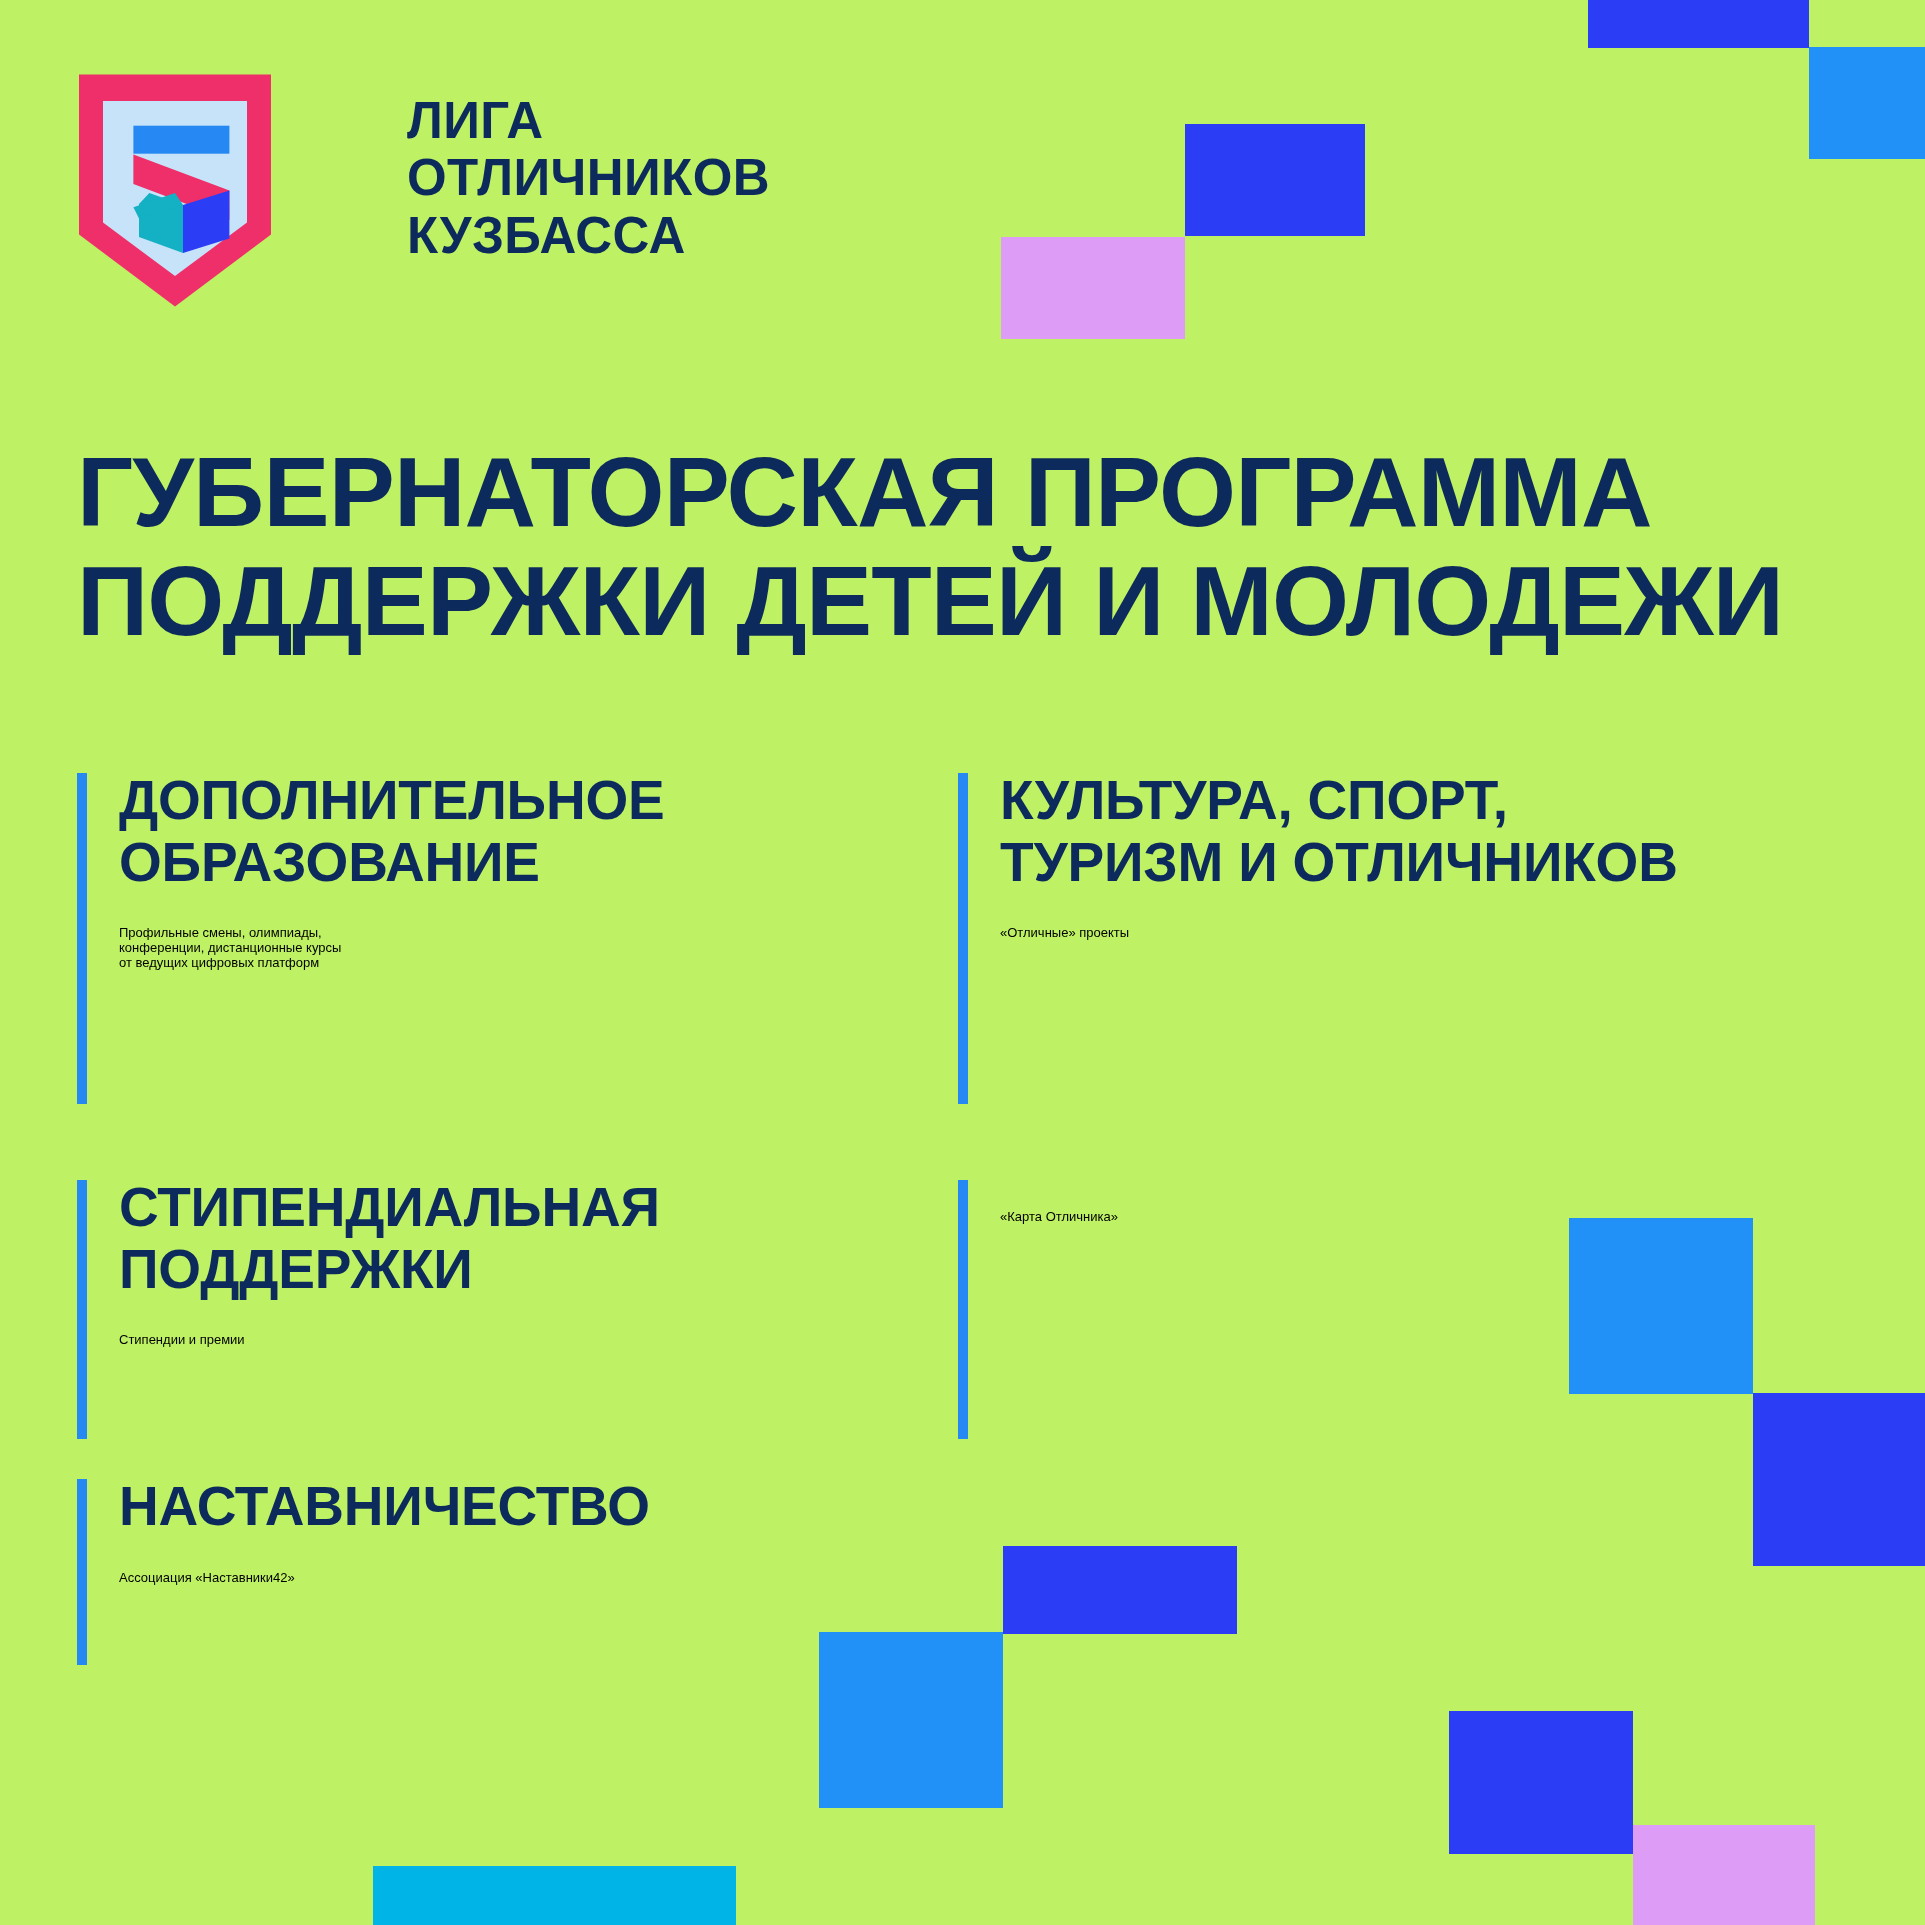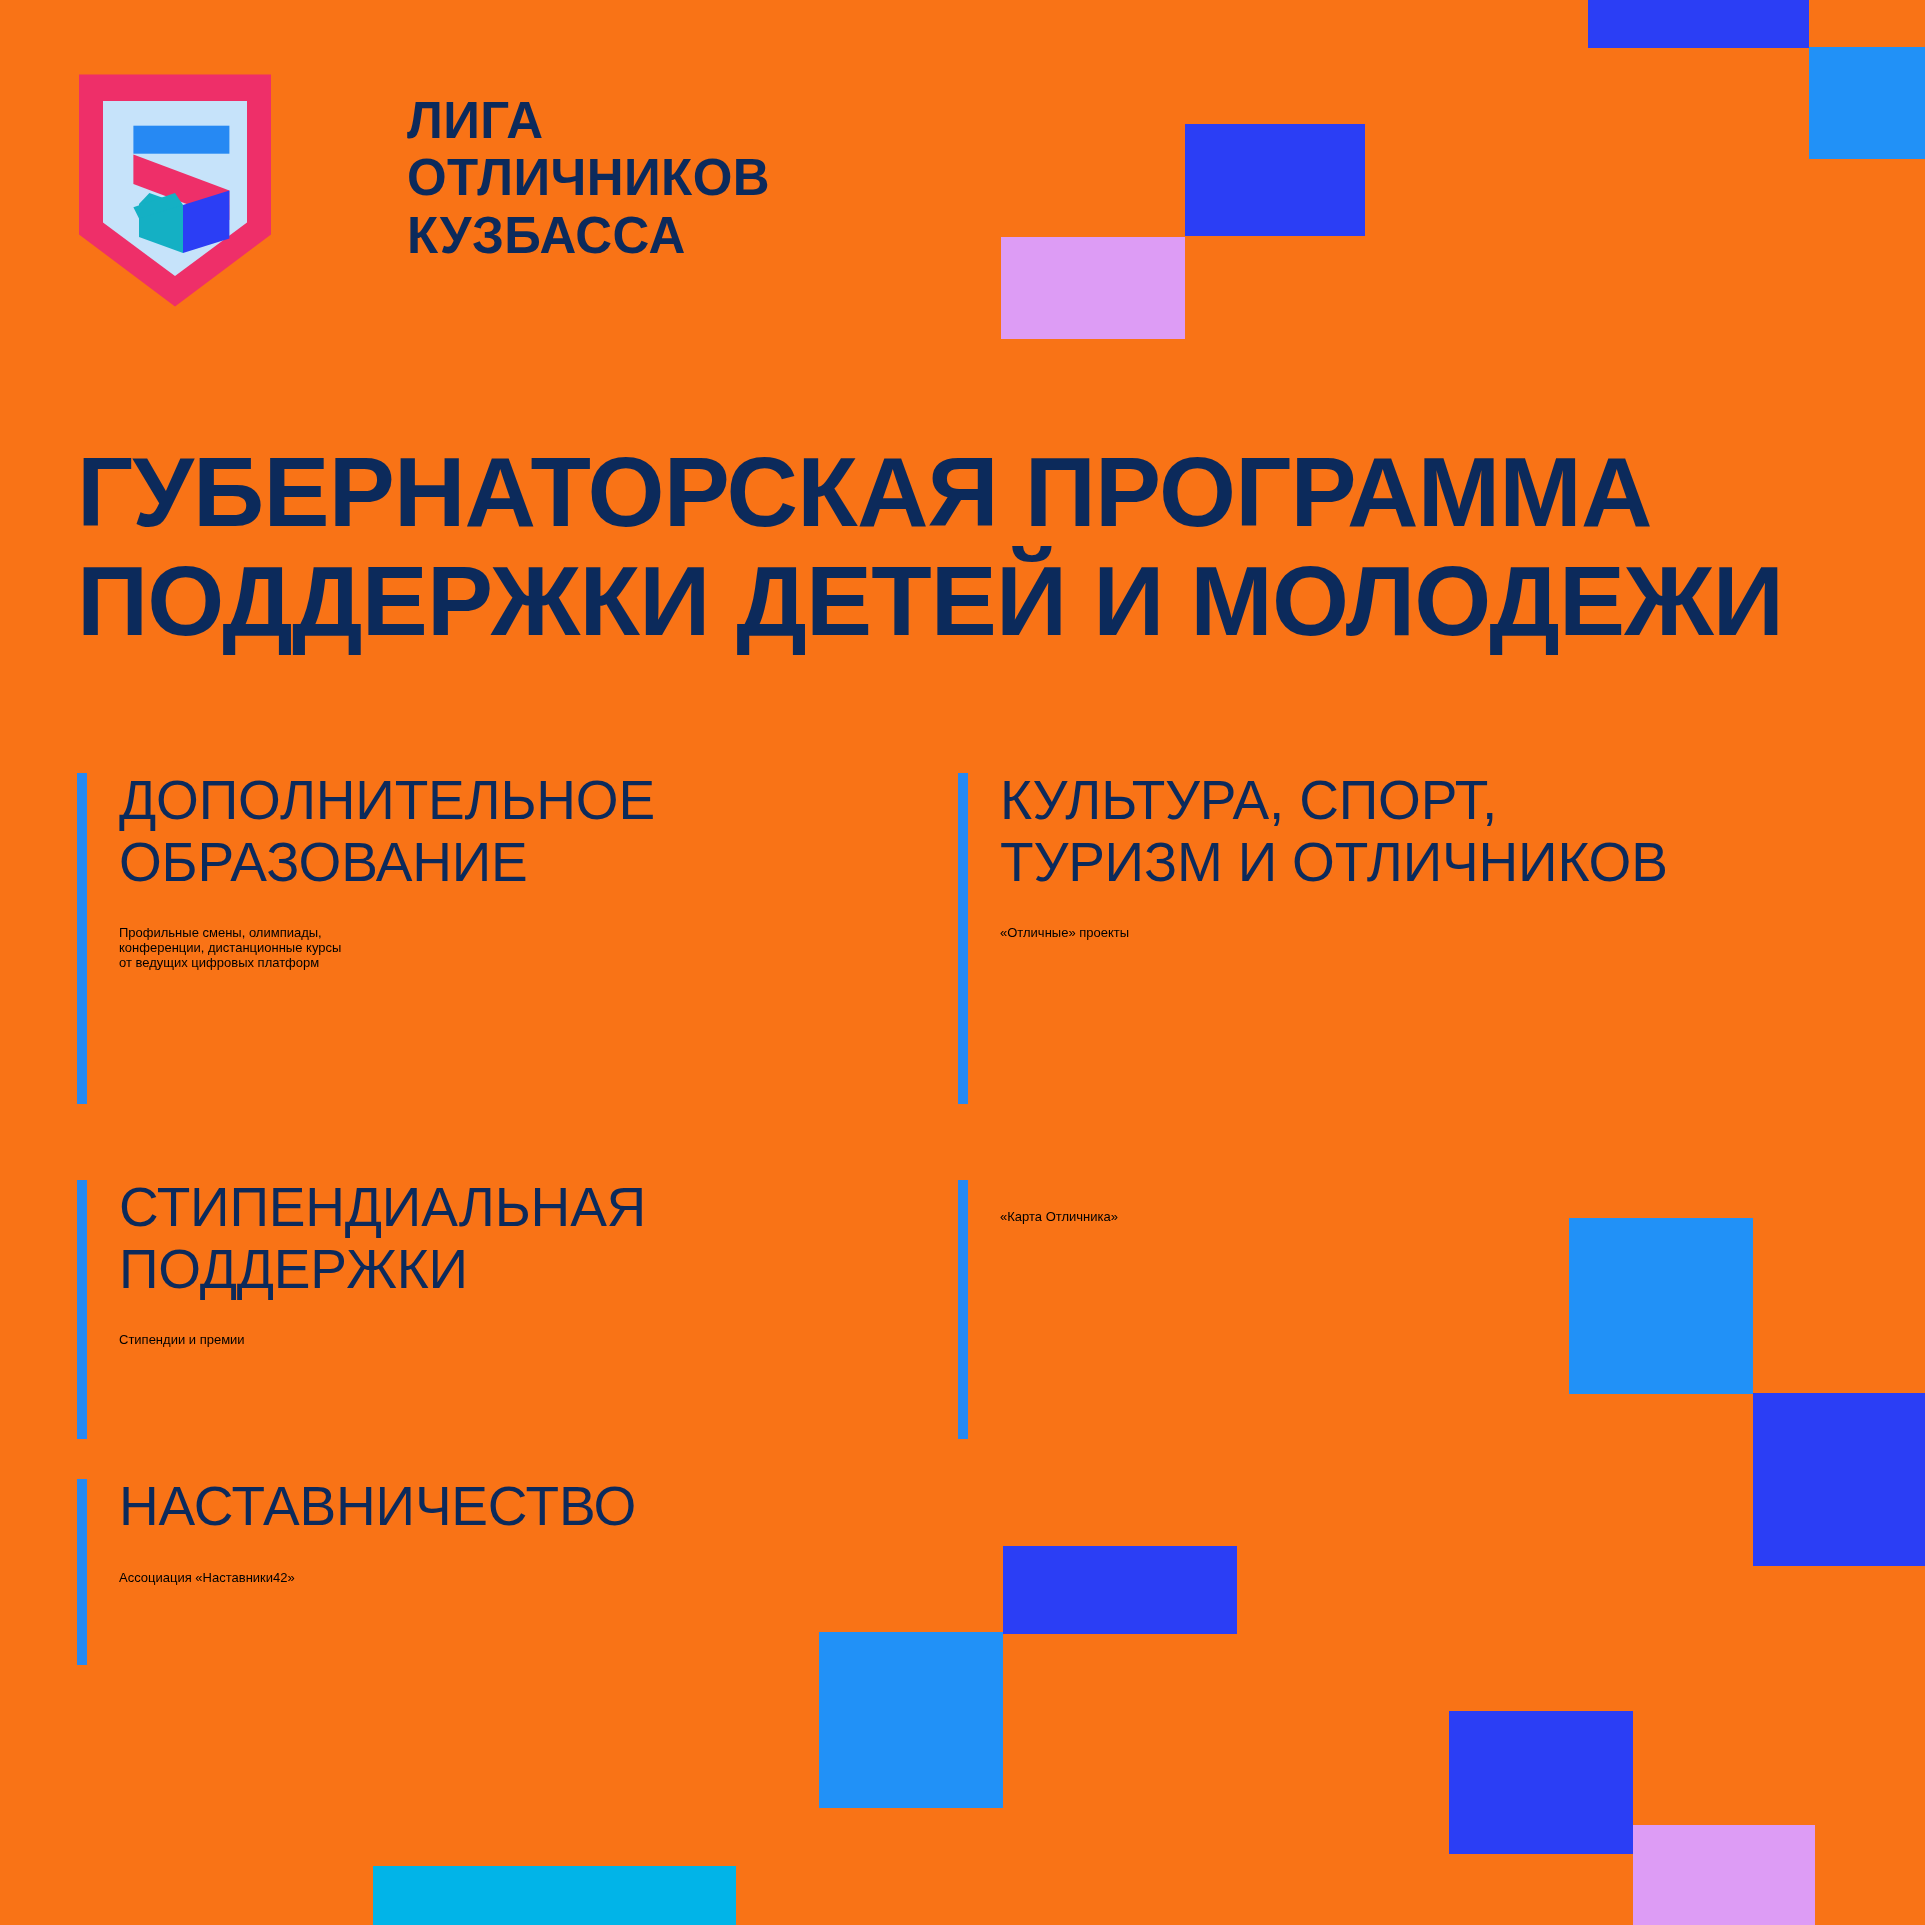--- a/index.html
+++ b/index.html
@@ -8,21 +8,21 @@
     padding: 0;
     background: #c6e3fa;
   }
   body {
     font-family: "Liberation Sans", sans-serif;
   }
   .poster {
     position: relative;
     width: 1926px;
     height: 1926px;
-    background: #f97316;
+    background: #bef264;
     overflow: hidden;
   }
 
   
   .deco {
     position: absolute;
   }
 
   
   .logo-block {
@@ -80,21 +80,21 @@
     position: absolute;
     left: 0;
     top: 3.2px;
     bottom: 3.2px;
     width: 10.4px;
     background: #2689f3;
   }
   .card h3 {
     margin: 0;
     color: #0c2a5b;
-    font-weight: 400;
+    font-weight: 700;
     font-size: 55px;
     line-height: 1.12;
     letter-spacing: -0.2px;
   }
   .card h3 div { white-space: nowrap; }
   .card p {
     margin: 32px 0 0 0;
     color: #143a66;
     font-weight: 400;
     font-size: 35px;

